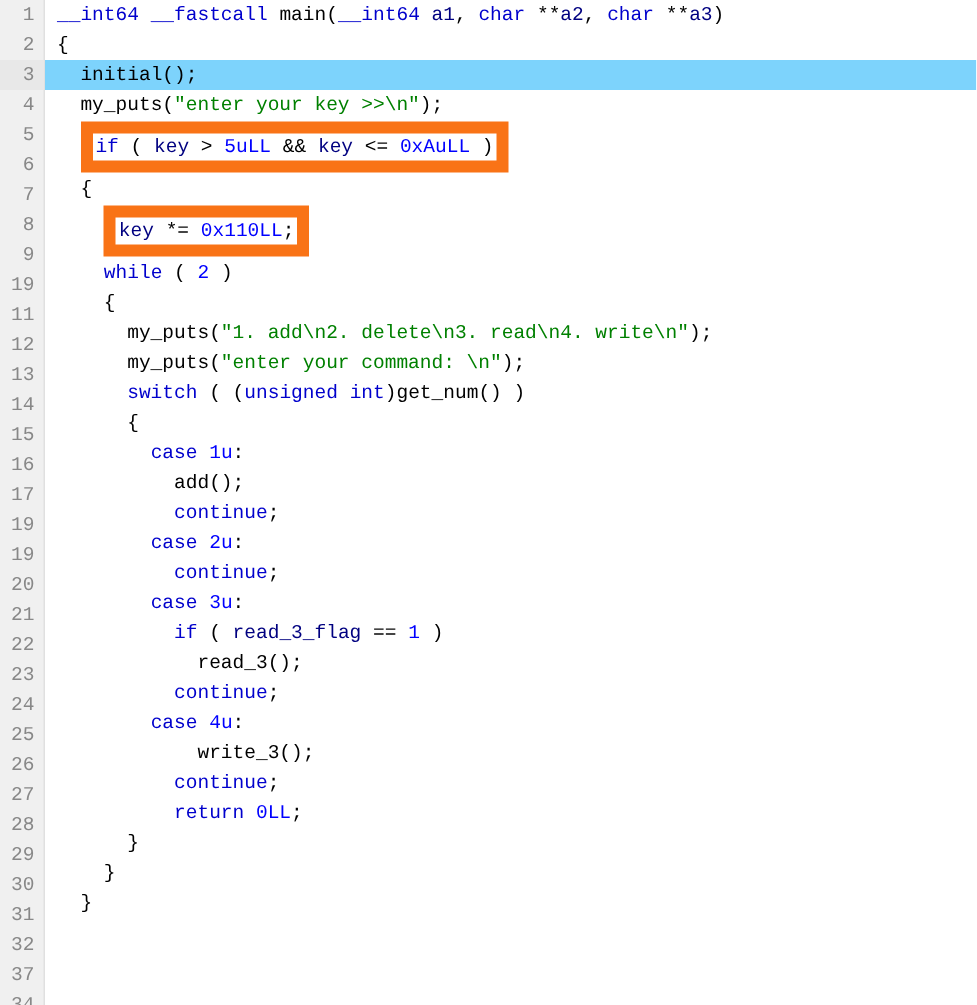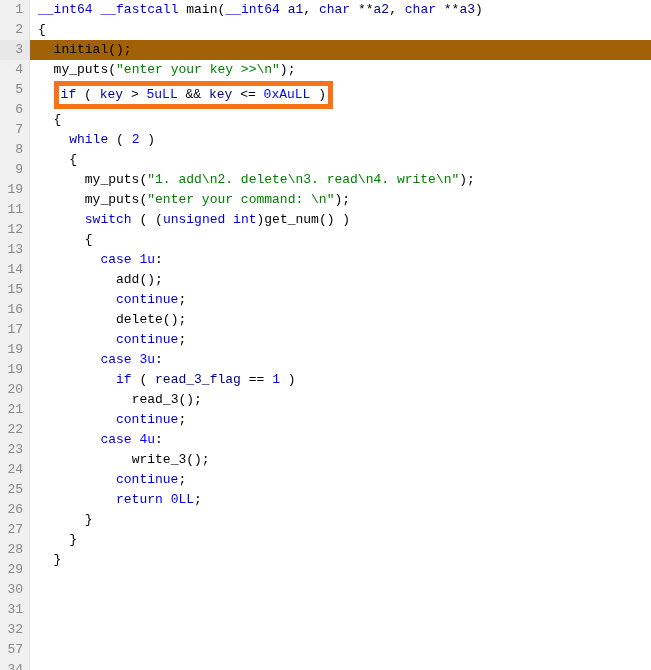--- a/index.html
+++ b/index.html
@@ -56,36 +56,36 @@
 
     .code-line {
       display: block;
       padding: 0 8px;
       line-height: 20px;
       white-space: pre;
       position: relative;
     }
 
     .code-line.highlighted {
-      background: #a16207;
+      background: #7dd3fc;
     }
 
     
     .kw { color: #0000cc; font-weight: normal; } 
     .func { color: #000000; }
     .str { color: #008000; }
     .num { color: #0000ff; }
     .var { color: #000080; }
     .punc { color: #000000; }
     .type { color: #0000cc; }
     .op { color: #000000; }
 
     
     .box-red {
-      border: 5px solid #f97316;
+      border: 8px solid #f97316;
       display: inline-block;
       padding: 0 2px;
       margin: 0;
       line-height: 18px;
       vertical-align: middle;
     }
 
     .line-with-box {
       padding-top: 1px;
       padding-bottom: 1px;
@@ -124,61 +124,62 @@
     <span class="line-num">23</span>
     <span class="line-num">24</span>
     <span class="line-num">25</span>
     <span class="line-num">26</span>
     <span class="line-num">27</span>
     <span class="line-num">28</span>
     <span class="line-num">29</span>
     <span class="line-num">30</span>
     <span class="line-num">31</span>
     <span class="line-num">32</span>
-    <span class="line-num">57</span>
+    <span class="line-num">37</span>
     <span class="line-num">34</span>
 
   </div>
 
   <div class="code-content">
 
     <span class="code-line"><span class="type">__int64</span> <span class="type">__fastcall</span> <span class="func">main</span><span class="punc">(</span><span class="type">__int64</span> <span class="var">a1</span><span class="punc">, </span><span class="type">char</span> <span class="op">**</span><span class="var">a2</span><span class="punc">, </span><span class="type">char</span> <span class="op">**</span><span class="var">a3</span><span class="punc">)</span></span>
 
     <span class="code-line"><span class="punc">{</span></span>
 
     <span class="code-line highlighted">  <span class="func">initial</span><span class="punc">();</span></span>
 
     <span class="code-line">  <span class="func">my_puts</span><span class="punc">(</span><span class="str">"enter your key &gt;&gt;\n"</span><span class="punc">);</span></span>
 
 
     <span class="code-line line-with-box">  <span class="box-red"><span class="kw">if</span> <span class="punc">(</span> <span class="var">key</span> <span class="op">&gt;</span> <span class="num">5uLL</span> <span class="op">&amp;&amp;</span> <span class="var">key</span> <span class="op">&lt;=</span> <span class="num">0xAuLL</span> <span class="punc">)</span></span></span>
 
     <span class="code-line">  <span class="punc">{</span></span>
 
+    <span class="code-line line-with-box">    <span class="box-red"><span class="var">key</span> <span class="op">*=</span> <span class="num">0x110LL</span><span class="punc">;</span></span></span>
 
     <span class="code-line">    <span class="kw">while</span> <span class="punc">(</span> <span class="num">2</span> <span class="punc">)</span></span>
 
     <span class="code-line">    <span class="punc">{</span></span>
 
     <span class="code-line">      <span class="func">my_puts</span><span class="punc">(</span><span class="str">"1. add\n2. delete\n3. read\n4. write\n"</span><span class="punc">);</span></span>
 
     <span class="code-line">      <span class="func">my_puts</span><span class="punc">(</span><span class="str">"enter your command: \n"</span><span class="punc">);</span></span>
 
     <span class="code-line">      <span class="kw">switch</span> <span class="punc">(</span> <span class="punc">(</span><span class="type">unsigned int</span><span class="punc">)</span><span class="func">get_num</span><span class="punc">()</span> <span class="punc">)</span></span>
 
     <span class="code-line">      <span class="punc">{</span></span>
 
     <span class="code-line">        <span class="kw">case</span> <span class="num">1u</span><span class="punc">:</span></span>
 
     <span class="code-line">          <span class="func">add</span><span class="punc">();</span></span>
 
     <span class="code-line">          <span class="kw">continue</span><span class="punc">;</span></span>
 
-
-    <span class="code-line">          <span class="func">delete</span><span class="punc">();</span></span>
+    <span class="code-line">        <span class="kw">case</span> <span class="num">2u</span><span class="punc">:</span></span>
+
 
     <span class="code-line">          <span class="kw">continue</span><span class="punc">;</span></span>
 
     <span class="code-line">        <span class="kw">case</span> <span class="num">3u</span><span class="punc">:</span></span>
 
     <span class="code-line">          <span class="kw">if</span> <span class="punc">(</span> <span class="var">read_3_flag</span> <span class="op">==</span> <span class="num">1</span> <span class="punc">)</span></span>
 
     <span class="code-line">            <span class="func">read_3</span><span class="punc">();</span></span>
 
     <span class="code-line">          <span class="kw">continue</span><span class="punc">;</span></span>

